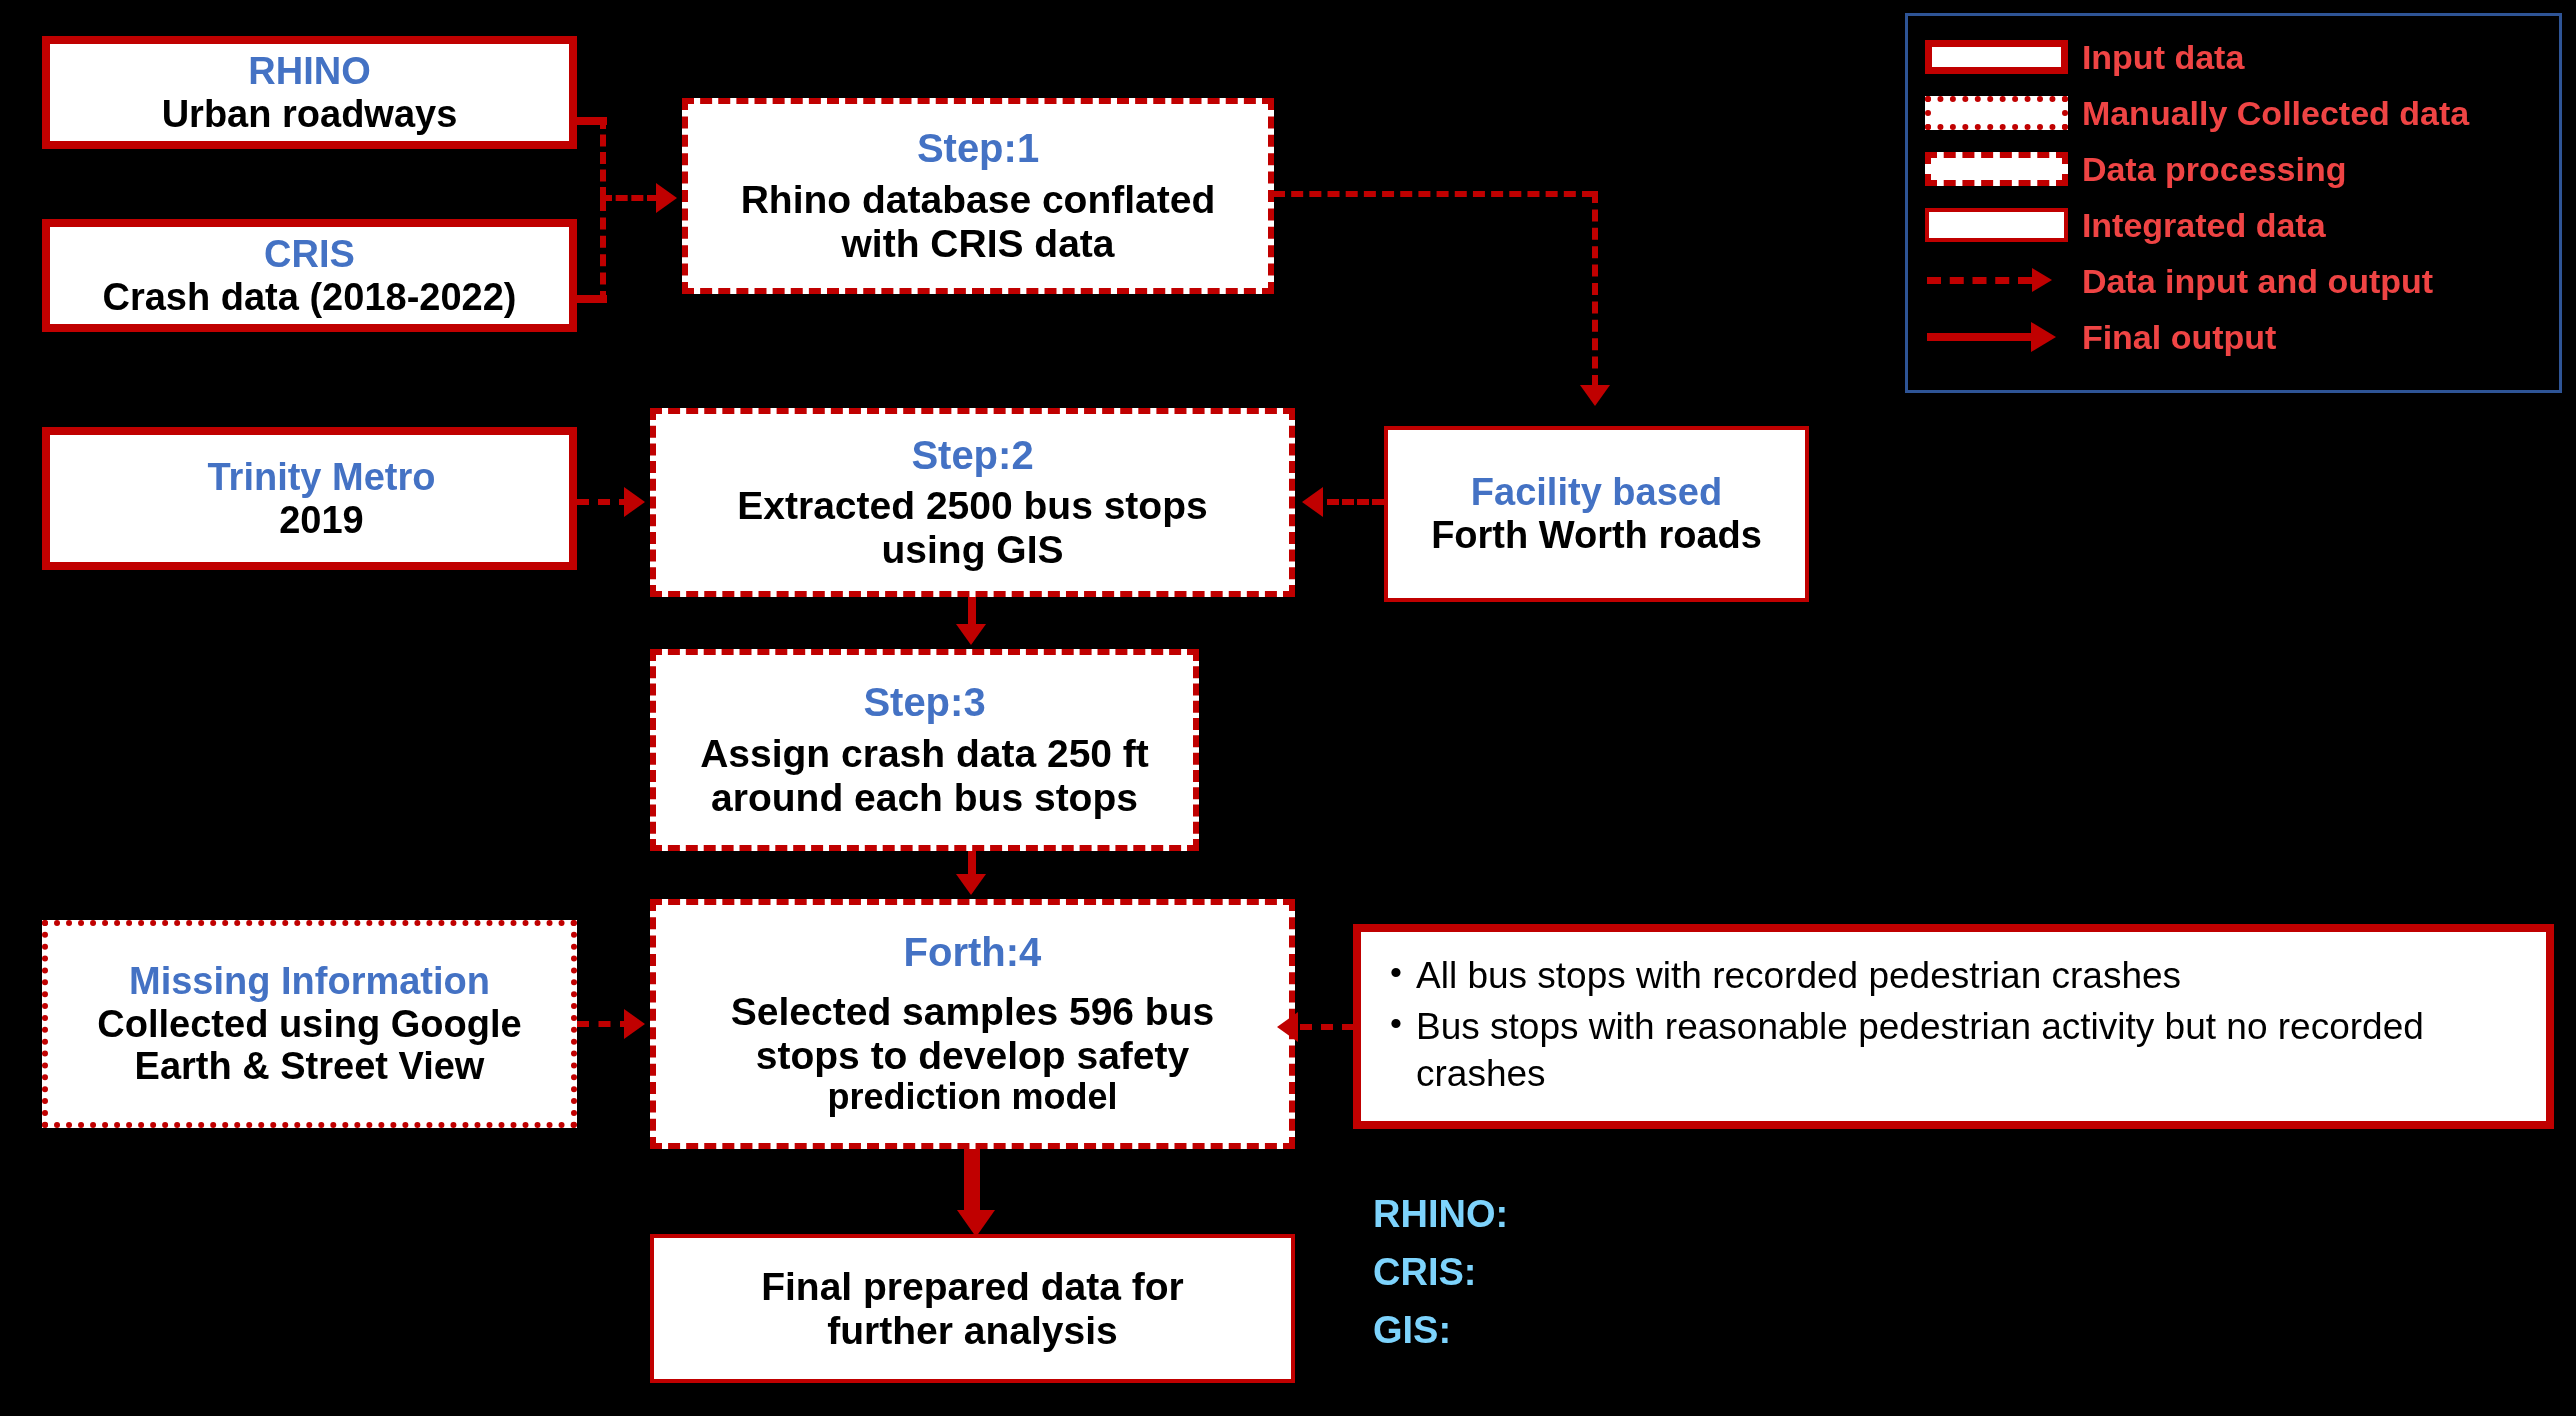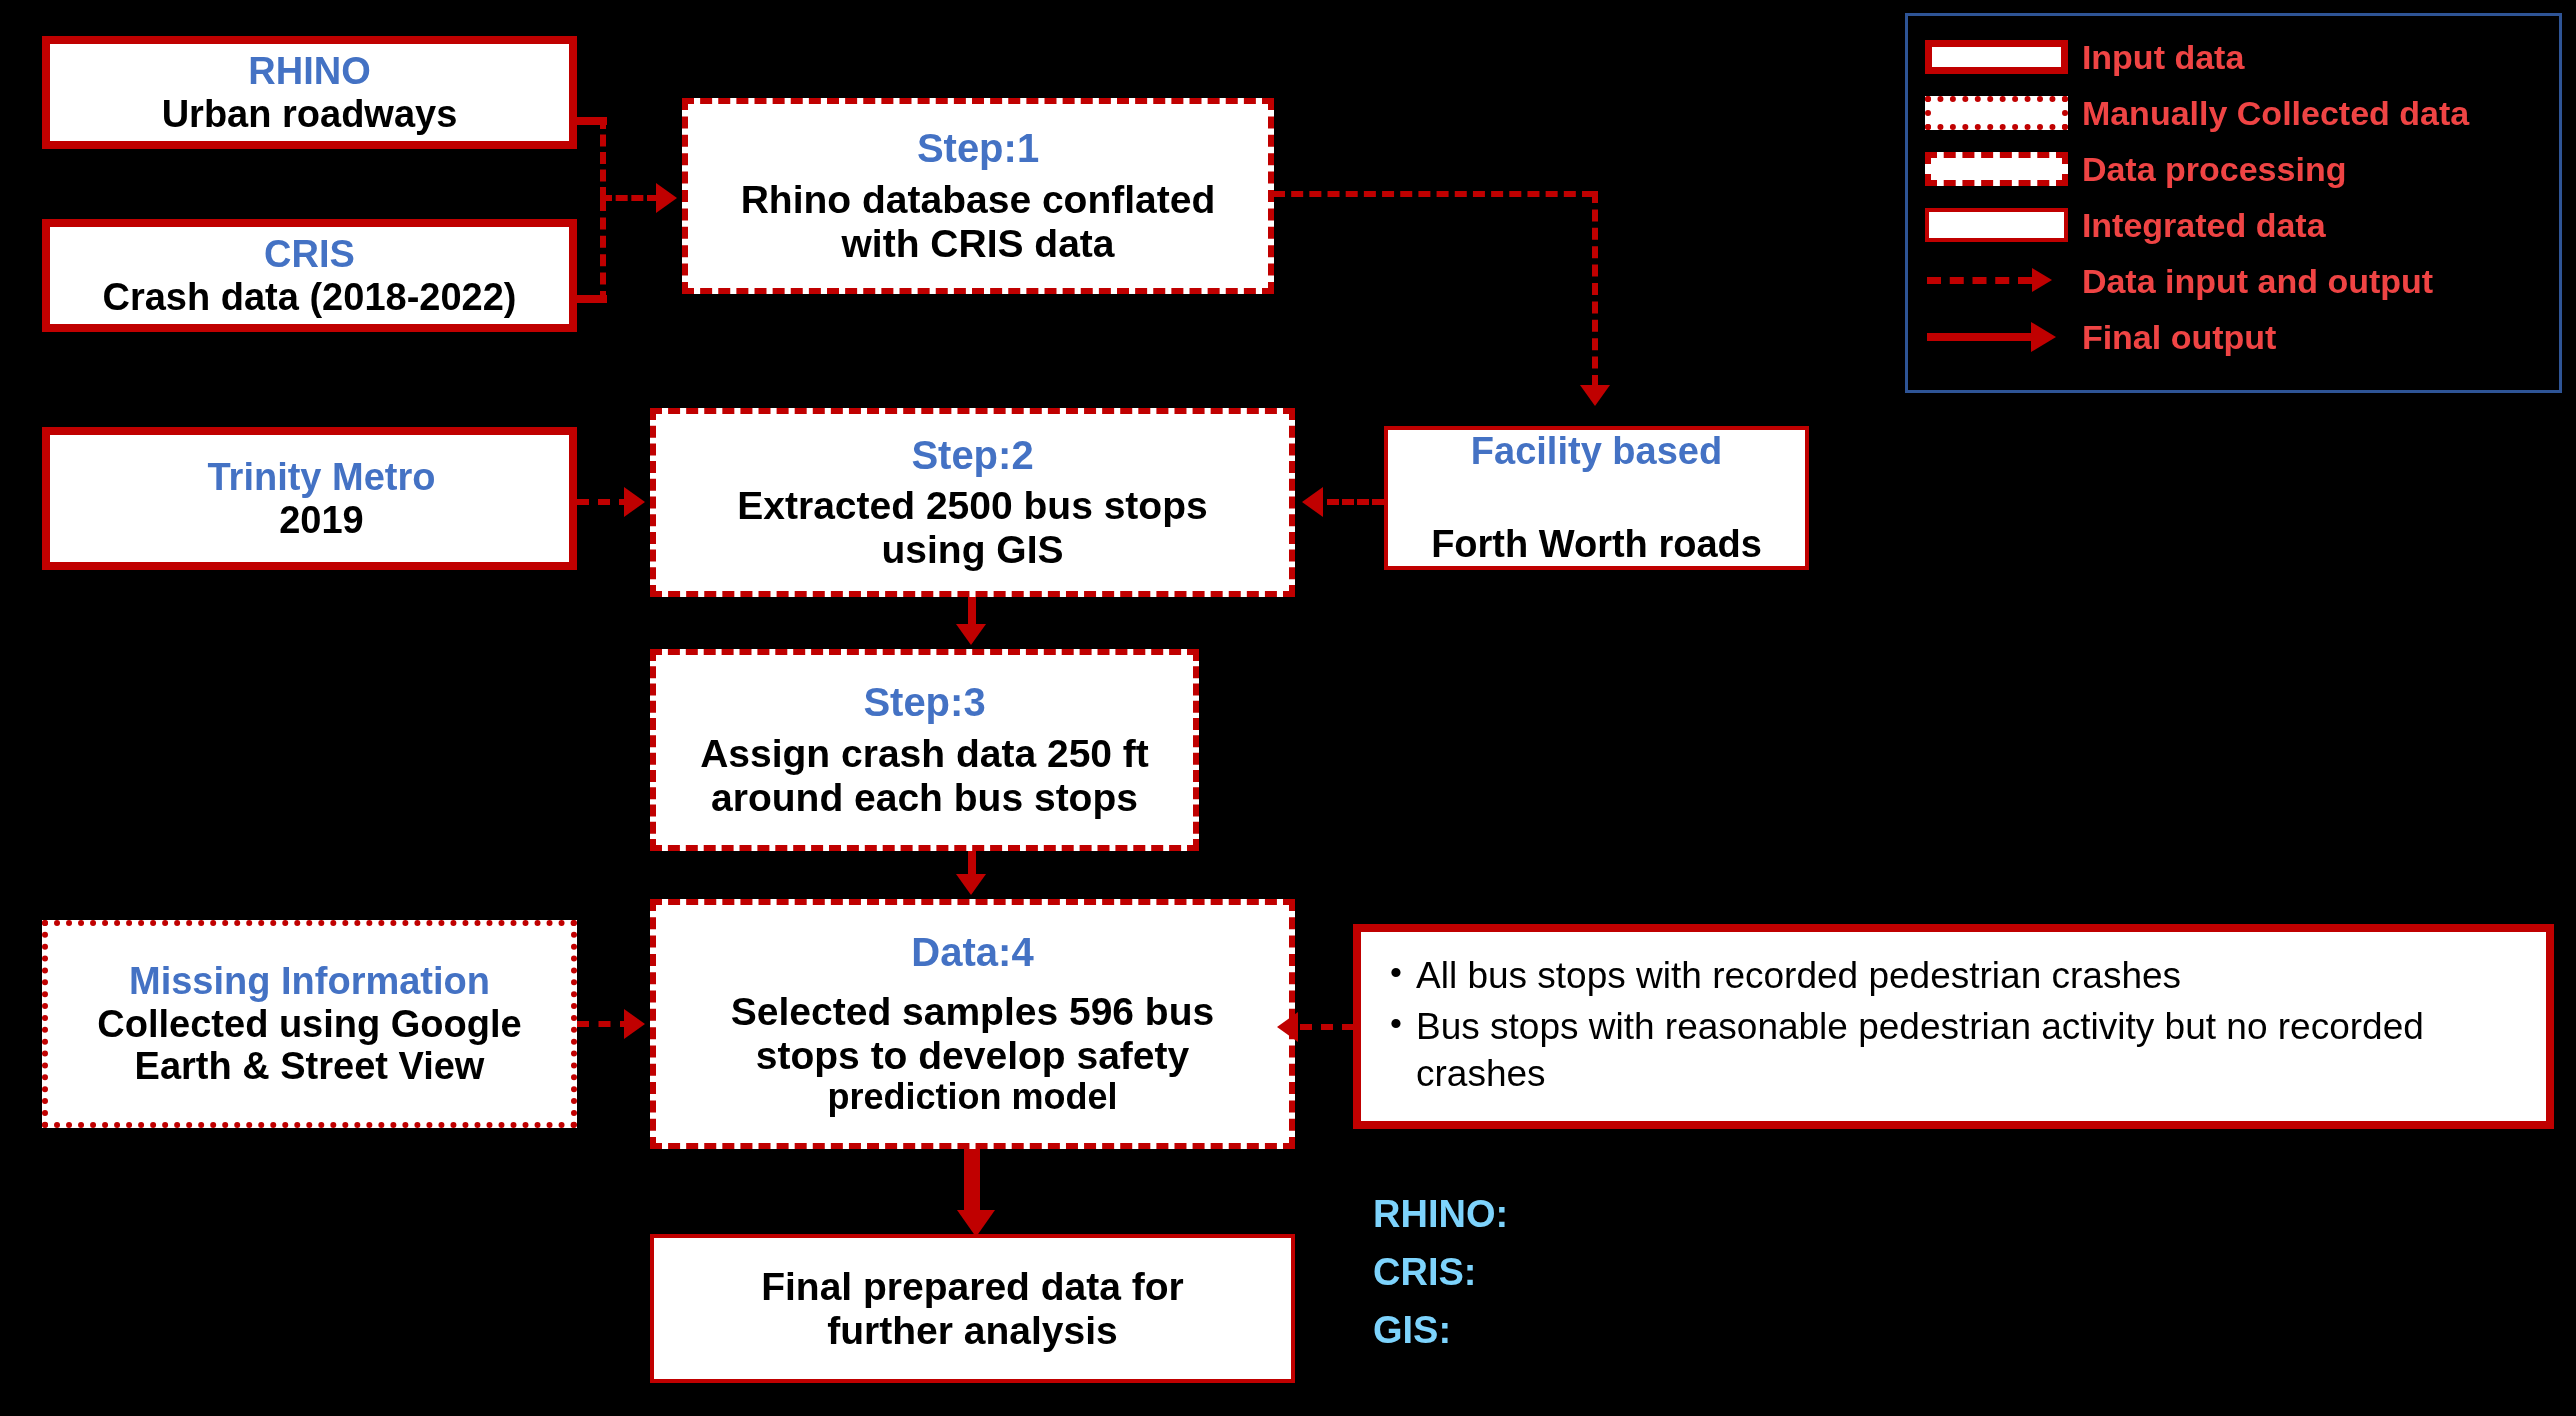--- a/index.html
+++ b/index.html
@@ -219,32 +219,32 @@
     <div class="bdy" style="font-size:39px;">using GIS</div>
   </div>
 
   <div class="box b-process" id="node-step3" style="left:650px; top:649px; width:549px; height:202px;">
     <div class="ttl" style="font-size:40px;">Step:3</div>
     <div class="bdy" style="font-size:39px; margin-top:7.1px;">Assign crash data 250 ft</div>
     <div class="bdy" style="font-size:39px;">around each bus stops</div>
   </div>
 
   <div class="box b-process" id="node-step4" style="left:650px; top:899px; width:645px; height:250px;">
-    <div class="ttl" style="font-size:40px;">Data:4</div>
+    <div class="ttl" style="font-size:40px;">Forth:4</div>
     <div class="bdy" style="font-size:39px; margin-top:15px;">Selected samples 596 bus</div>
     <div class="bdy" style="font-size:39px;">stops to develop safety</div>
     <div class="bdy" style="font-size:36px;">prediction model</div>
   </div>
 
   <div class="box b-integrated" id="node-final" style="left:650px; top:1234px; width:645px; height:149px;">
     <div class="bdy" style="font-size:39px;">Final prepared data for</div>
     <div class="bdy" style="font-size:39px;">further analysis</div>
   </div>
 
-  <div class="box b-integrated" id="node-facility" style="left:1384px; top:426px; width:425px; height:144px;justify-content:space-between;">
+  <div class="box b-integrated" id="node-facility" style="left:1384px; top:426px; width:425px; height:176px;">
     <div class="ttl" style="font-size:38px;">Facility based</div>
     <div class="bdy" style="font-size:38px;">Forth Worth roads</div>
   </div>
 
   <div class="box b-input" id="bullets-box" style="left:1353px; top:924px; width:1201px; height:205px;">
     <ul>
       <li>All bus stops with recorded pedestrian crashes</li>
       <li>Bus stops with reasonable pedestrian activity but no recorded crashes</li>
     </ul>
   </div>

